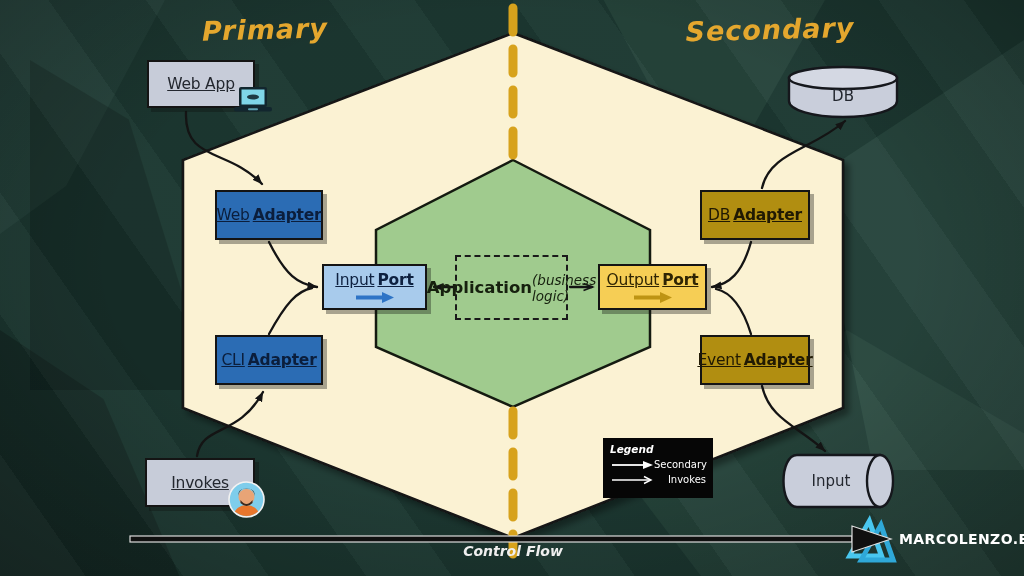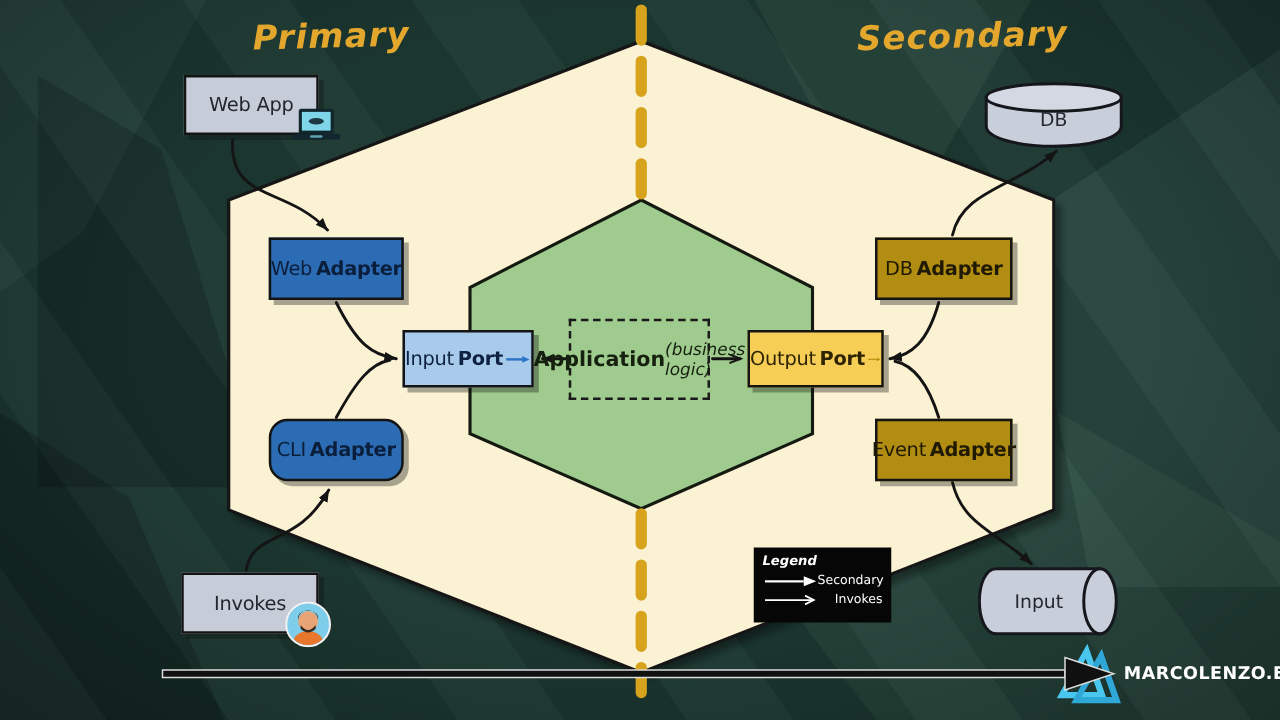--- a/index.html
+++ b/index.html
@@ -18,26 +18,27 @@
   .abs{position:absolute;}
   svg{display:block;}
 
   
   .node{
     position:absolute;display:flex;align-items:center;justify-content:center;
     border:2.5px solid #141414;box-sizing:border-box;
     box-shadow:4px 4px 0 rgba(15,18,15,0.35);
     font-size:15.5px;letter-spacing:-0.2px;white-space:nowrap;
     z-index:5;
+    text-decoration:underline;
   }
   .node b{font-weight:700;margin-left:3px;}
   .blue{background:#2b6cb4;color:#0b1e3c;}
   .gold{background:#b18e11;color:#201903;}
   .gray{background:#c7ccd9;color:#23272f;}
-  .port{flex-direction:row;justify-content:center;gap:2px;}
+  .port{flex-direction:column;justify-content:center;gap:2px;}
   .port-in{background:#a8cbec;color:#0e2140;}
   .port-out{background:#f6ce55;color:#2e2403;}
   .port .parrow{margin-top:1px;}
   .app-box{
     position:absolute;display:flex;flex-direction:row;align-items:center;justify-content:center;
     border:2.5px dashed #1a1a1a;box-sizing:border-box;color:#16200e;z-index:5;background:transparent;
   }
   .app-box .t{font-weight:700;font-size:16.5px;}
   .app-box .s{font-style:italic;font-size:13.5px;margin-top:1px;}
 
@@ -164,21 +165,21 @@
         <circle cx="18.5" cy="16" r="8" fill="#e8a476"></circle>
         <path d="M 10.5 15 A 8 8 0 0 1 26.5 15 L 26.5 12 A 8.5 7 0 0 0 10.5 12 Z" fill="#3a2a20"></path>
         <path d="M 12.5 19 Q 18.5 27 24.5 19 L 24.5 22 Q 18.5 28 12.5 22 Z" fill="#3a2a20"></path>
       </g>
     </svg>
   </div>
 
   <div class="node blue" style="left:215px;top:190px;width:108px;height:50px;">
     <span><span>Web</span><b>Adapter</b></span>
   </div>
-  <div class="node blue" style="left:215px;top:335px;width:108px;height:50px;border-radius:15px;">
+  <div class="node blue" style="left:215px;top:335px;width:108px;height:50px;">
     <span><span>CLI</span><b>Adapter</b></span>
   </div>
 
   <div class="node port port-in" style="left:322px;top:264px;width:105px;height:46px;">
     <span><span>Input</span><b>Port</b></span>
     <svg class="parrow" width="42" height="11" viewBox="0 0 42 11">
       <rect x="2" y="3.5" width="26" height="4" fill="#2e74c6"></rect>
         <polygon points="28,0 40,5.5 28,11" fill="#2e74c6"></polygon>
     </svg>
   </div>
@@ -216,15 +217,16 @@
     </div>
     <div class="row">
       <svg width="44" height="10" viewBox="0 0 44 10">
         <line x1="2" y1="5" x2="40" y2="5" stroke="#fff" stroke-width="1.4"></line>
           <polyline points="34,1.5 41,5 34,8.5" fill="none" stroke="#fff" stroke-width="1.4"></polyline>
       </svg>
       <span class="ll">Invokes</span>
     </div>
   </div>
 
+  <div class="cflow-label">Control Flow</div>
   <div class="brand">MARCOLENZO.EU</div>
 
 </div>
 
 </body></html>

